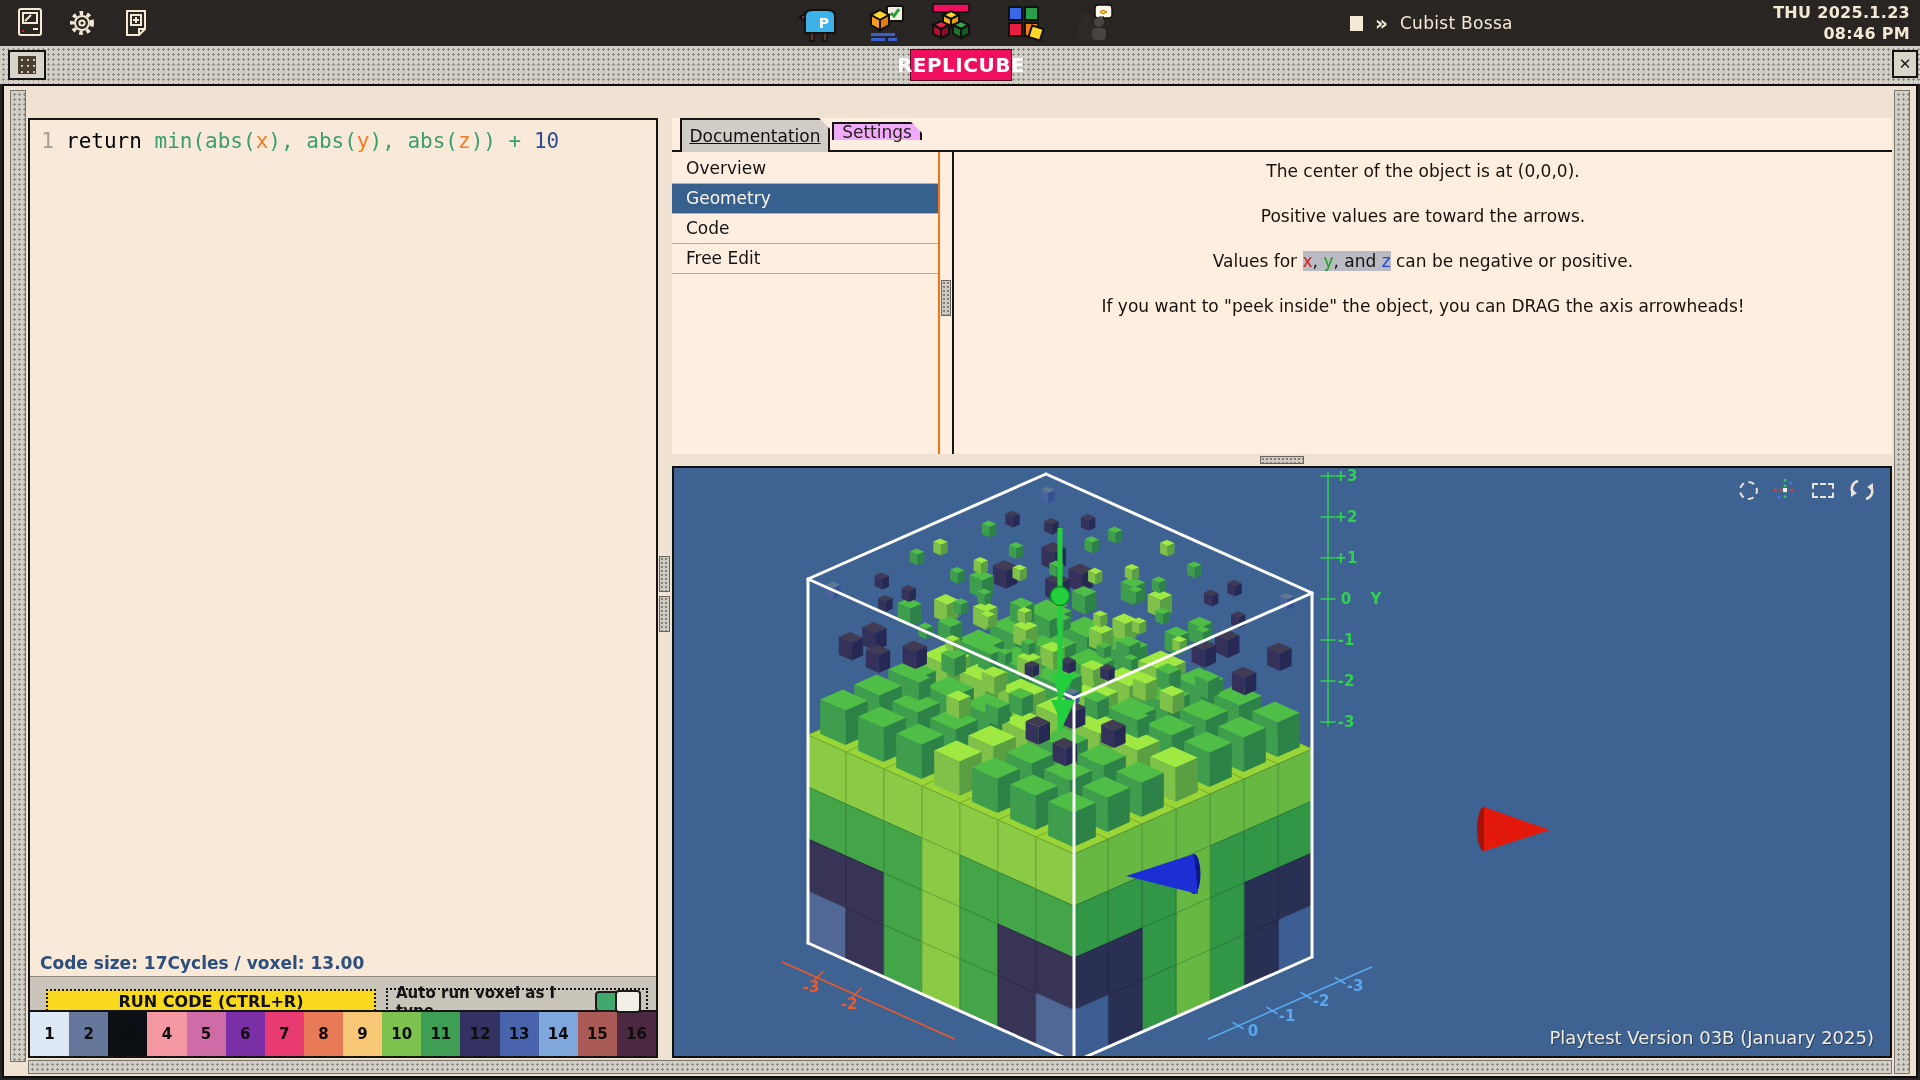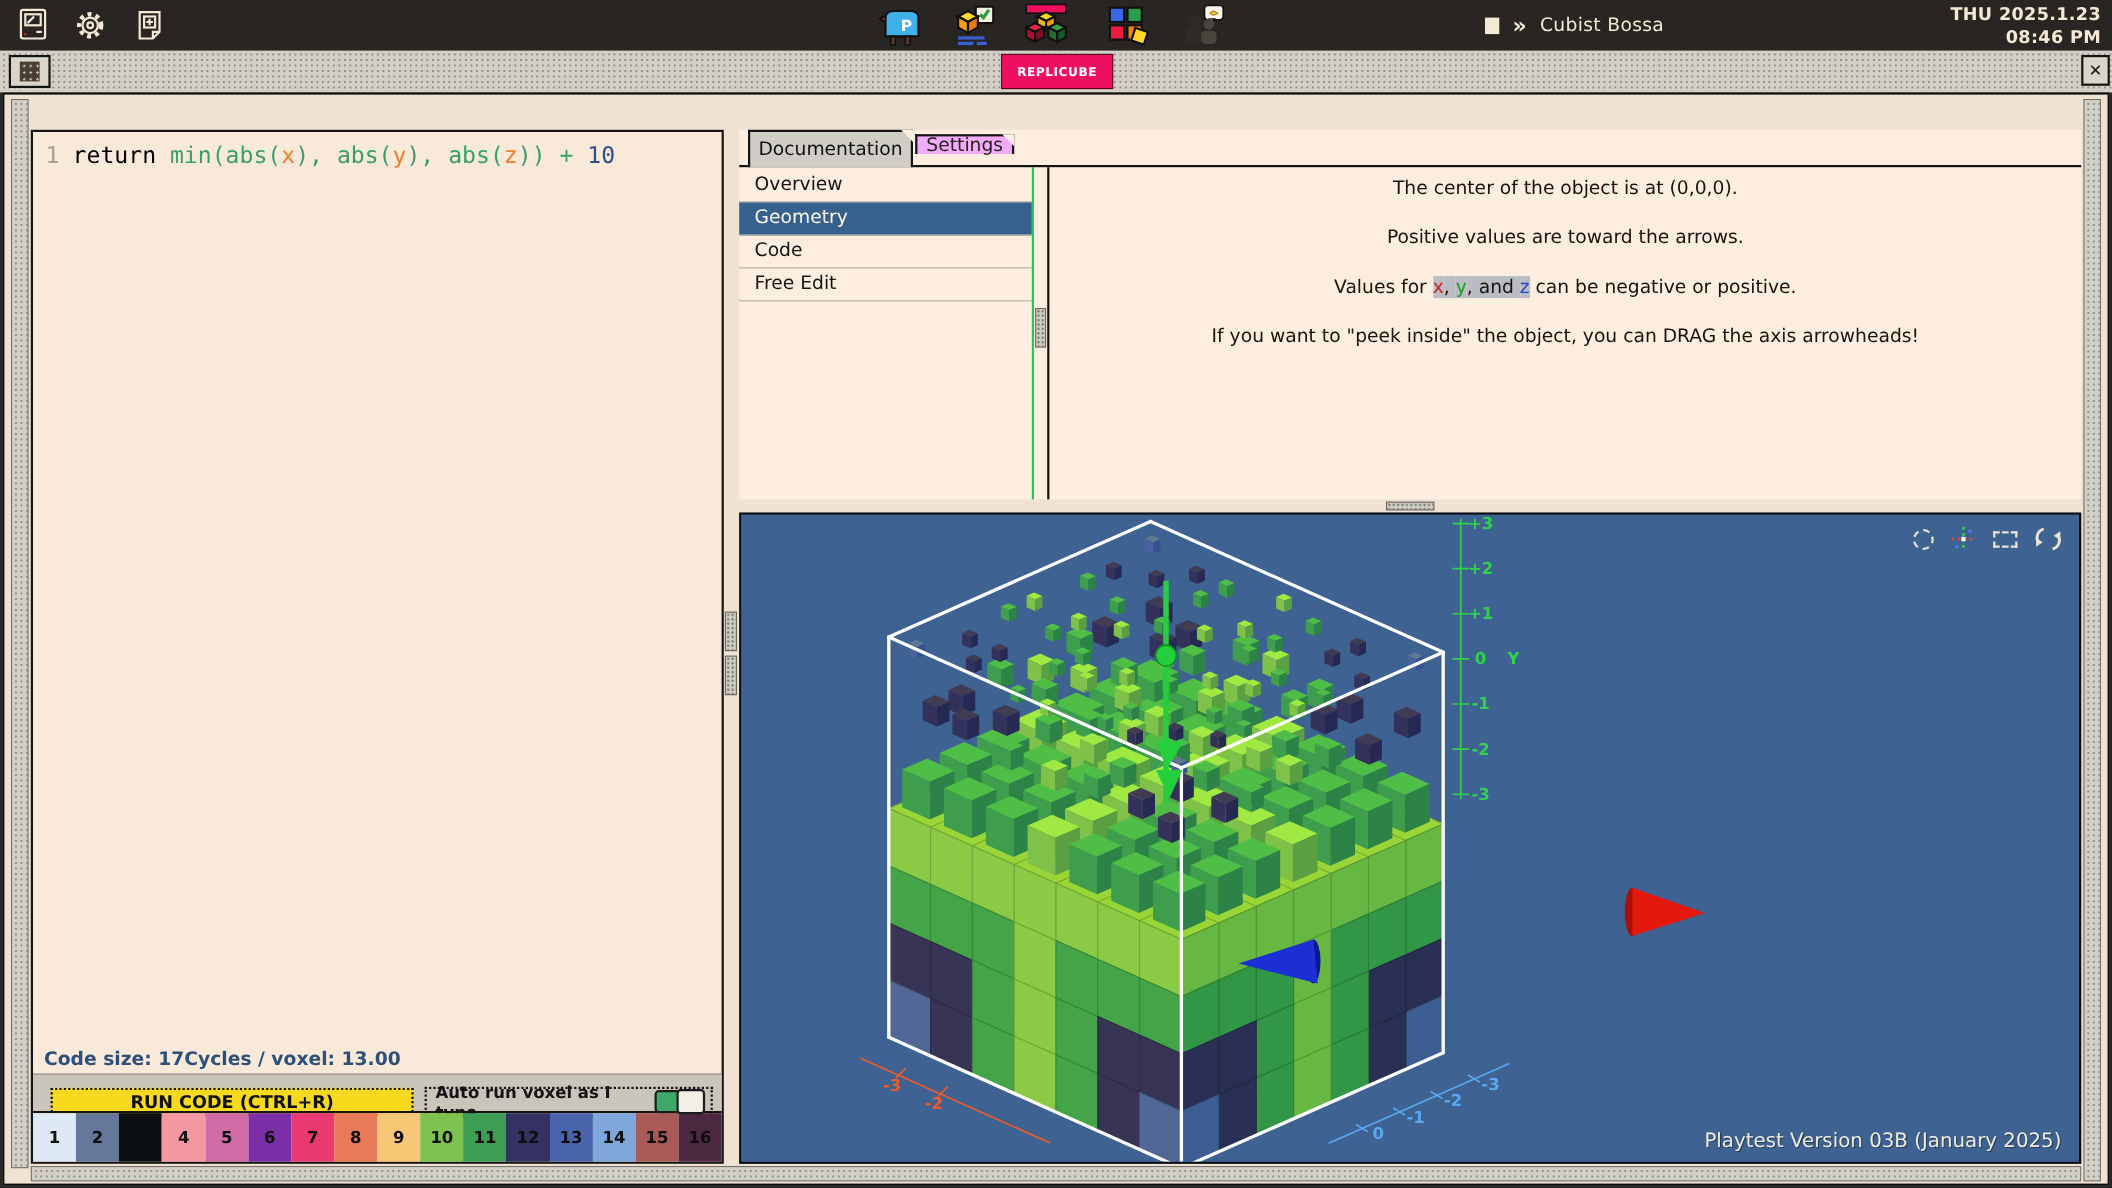--- a/index.html
+++ b/index.html
@@ -19,21 +19,21 @@
   #music .stop-sq { width:13px; height:15px; background:#f3e9d4; }
   #music .next-gl { font-size:20px; font-weight:bold; line-height:1; }
   #music .track { font-size:17px; letter-spacing:.3px; }
   #clock { position:absolute; right:10px; top:2px; text-align:right; font-size:16px; font-weight:bold; line-height:21px; letter-spacing:.3px; }
 
   
   #taskbar { left:0; top:46px; width:1920px; height:38px; }
   #task-left-btn { left:8px; top:4px; width:38px; height:30px; background:#d9d5cb; border:2px solid #141414; display:flex; align-items:center; justify-content:center; }
   #task-left-btn .sq { width:18px; height:18px; background:#4a3e33;
      background-image:radial-gradient(#cfc9bb 1px, transparent 1.2px); background-size:6px 6px; background-position:1px 7px; }
-  #app-tab { left:910px; top:3px; width:102px; height:32px; color:#fff; font-weight:bold; font-size:11px;
+  #app-tab { left:910px; top:3px; width:102px; height:32px; color:#fff; font-weight:bold; font-size:20px;
      display:flex; align-items:center; justify-content:center; letter-spacing:.5px; border:1px solid #55051f; }
   #close-btn { left:1892px; top:4px; width:26px; height:28px; background:#d9d5cb; border:2px solid #141414;
      display:flex; align-items:center; justify-content:center; font-size:15px; font-weight:bold; color:#141414; }
 
   
   #window { left:2px; top:84px; width:1916px; height:994px; background:#efe2d2; border:2px solid #0d0d0d; }
   #left-strip  { left:6px; top:4px; width:16px; height:972px; border:1px solid #77746c; }
   #right-strip { left:1890px; top:4px; width:16px; height:984px; border:1px solid #77746c; }
   #bottom-strip{ left:24px; top:974px; width:1864px; height:14px; border:1px solid #77746c; }
   #titlebar { left:24px; top:4px; right:22px; height:28px; background:#38618f; color:#f6edde;
@@ -60,25 +60,25 @@
   
   #v-divider { left:654px; top:32px; width:14px; height:940px; }
   #h-split { left:668px; top:368px; width:1220px; height:12px; }
   .grip { position:absolute; border:1px solid #6b675e; background-color:#cfccc3;
      background-image:radial-gradient(#827f77 1px, transparent 1.2px); background-size:4px 4px; }
 
   
   #docs { left:668px; top:32px; width:1220px; height:336px; background:#fdeee0; }
   #tabs-row { position:absolute; left:0; top:0; width:100%; height:34px; }
   .tab { position:absolute; display:flex; align-items:center; justify-content:center; font-size:17px; cursor:pointer; }
-  #tab-doc { left:8px; top:0; width:150px; height:34px; background:#cfcdc6; border:2px solid #141414; border-bottom:none; color:#101010; z-index:3; }
+  #tab-doc { left:8px; top:0; width:150px; height:34px; background:#cfcdc6; border:2px solid #141414; border-bottom:none; color:#101010; z-index:3;text-decoration:underline; }
   #tab-set { left:160px; top:4px; width:90px; height:18px; background:#f0abfc; border:2px solid #141414; border-bottom:none; color:#29221c; z-index:1; }
   .tab .fold { position:absolute; top:-2px; right:-2px; width:0; height:0; border-top:11px solid #fdeee0; border-left:11px solid transparent; }
   #docs-body { position:absolute; left:0; top:32px; width:100%; height:304px; border-top:2px solid #141414; z-index:2; display:flex; }
-  #doc-nav { width:268px; border-right:2px solid #22c55e; padding-top:2px; }
+  #doc-nav { width:268px; border-right:2px solid #f97316; padding-top:2px; }
   .nav-item { height:30px; line-height:29px; padding-left:14px; font-size:17px; color:#141414; border-bottom:1px solid #b5ab9e; cursor:pointer; }
   .nav-item.sel { background:#36618f; color:#fdf6ea; }
   #doc-vsplit { width:14px; position:relative; border-right:2px solid #141414; }
   #doc-content { flex:1; padding:9px 14px; font-size:17px; color:#18120c;text-align:center; }
   #doc-content p { margin:0 0 24px 0; line-height:21px; }
   .tk-plain {} .tk-hl { background:#b9bcc2; }
   .tk-hx { background:#b9bcc2; color:#d41f1f; } .tk-hy { background:#b9bcc2; color:#1ea01e; } .tk-hz { background:#b9bcc2; color:#2446dd; }
 
   
   #viewport { left:668px; top:380px; width:1220px; height:592px; background:#3e6392; border:2px solid #101010; }

